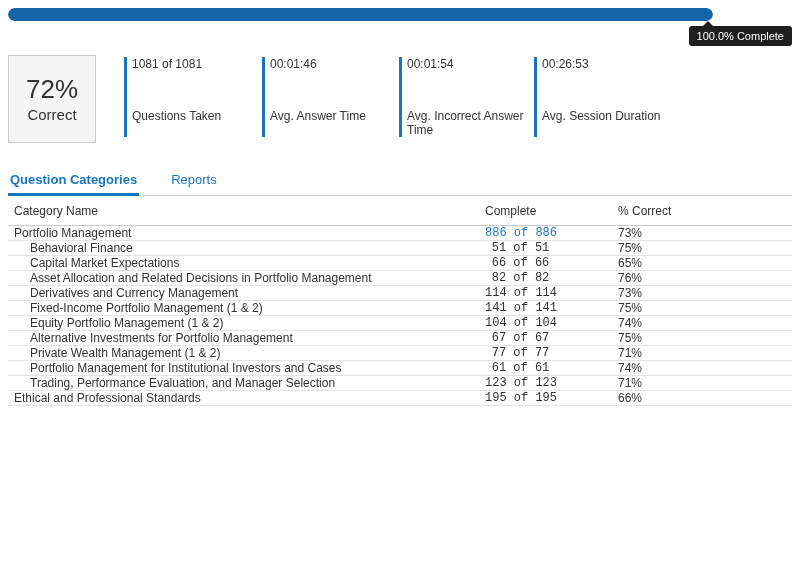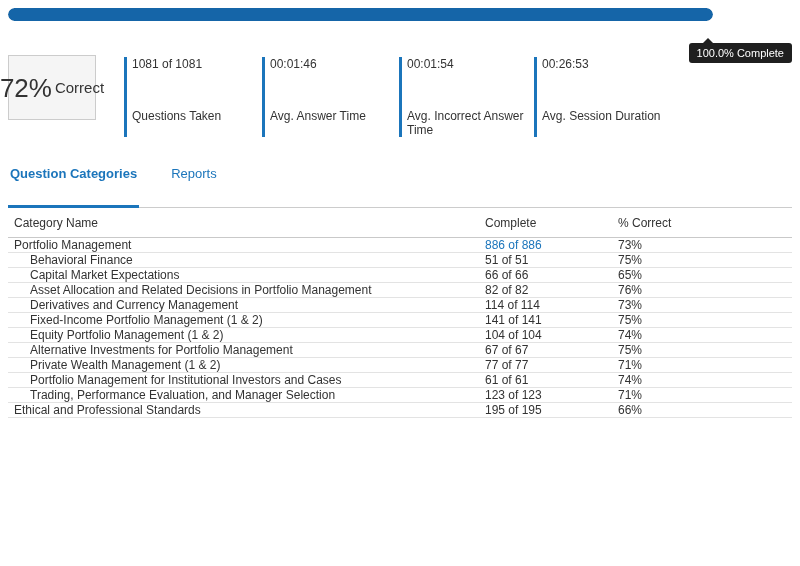--- a/index.html
+++ b/index.html
@@ -15,66 +15,66 @@
   body{
     width:800px;height:566px;overflow:hidden;background:#fff;
     font-family:"Liberation Sans","DejaVu Sans",sans-serif;
     font-size:12px;color:var(--text);
   }
   
   .progress-section{position:relative;height:46px;margin:0 8px;padding-top:8px;}
   .progress-track{width:705px;height:13px;border-radius:7px;background:#e8e8e8;overflow:hidden;}
   .progress-fill{height:100%;border-radius:7px;background:var(--bar);}
   .progress-tooltip{
-    position:absolute;top:43px;right:0;background:var(--tooltip-bg);color:#fff;
+    position:absolute;top:26px;right:0;background:var(--tooltip-bg);color:#fff;
     font-size:11px;line-height:12px;padding:4px 8px;border-radius:3px;white-space:nowrap;
   }
   .tooltip-arrow{
     position:absolute;top:-5px;left:14px;width:0;height:0;
     border-left:5px solid transparent;border-right:5px solid transparent;
     border-bottom:5px solid var(--tooltip-bg);
   }
   
   .summary{display:flex;gap:28px;margin:9px 8px 0;}
   .score-box{
-    width:88px;height:65px;border:1px solid #ccc;background:#f5f5f5;flex:0 0 auto;
-    display:flex;flex-direction:row;align-items:center;justify-content:center;gap:3px;
+    width:88px;height:88px;border:1px solid #ccc;background:#f5f5f5;flex:0 0 auto;
+    display:flex;flex-direction:column;align-items:center;justify-content:center;gap:3px;
   }
   .score-value{font-size:26px;line-height:28px;color:#333;}
   .score-label{font-size:15px;color:#333;}
   .stats-grid{
     display:grid;grid-template-columns:138px 137px 135px auto;
     row-gap:16px;align-content:flex-start;padding-top:2px;
   }
   .stat-item{border-left:3px solid var(--accent);padding-left:5px;min-height:31px;}
   .stat-value{line-height:14px;margin-bottom:3px;}
   .stat-label{line-height:14px;margin-top:38px;}
   
   .tab-bar{display:flex;gap:30px;margin:23px 8px 0;border-bottom:1px solid #ccc;}
   .tab{
-    font-size:13px;color:var(--accent);padding:6px 2px 24px;cursor:pointer;
+    font-size:13px;color:var(--accent);padding:6px 2px 6px;cursor:pointer;
     border-bottom:3px solid transparent;margin-bottom:-1px;
   }
   .tab.active{font-weight:bold;border-bottom-color:var(--accent);}
   
   table.category-table{
     width:784px;margin:0 8px;border-collapse:collapse;table-layout:fixed;
   }
   .category-table th{
     text-align:left;font-weight:normal;color:#333;
     padding:8px 0 7px;border-bottom:1px solid var(--border-mid);
   }
   .category-table td{
     padding:0 0;border-bottom:1px solid var(--border-light);
     overflow:hidden;white-space:nowrap;
   }
   th.col-name{padding-left:6px;}
   td.col-name.level-0{padding-left:6px;}
   td.col-name.level-1{padding-left:22px;}
-  td.col-complete{text-align:left;padding-right:54px;}
+  td.col-complete{text-align:center;padding-right:54px;font-family:Liberation Mono, monospace;}
   th.col-correct,td.col-correct{padding-left:8px;}
   td.col-complete.link{color:var(--accent);cursor:pointer;}
 </style>
 </head>
 <body>
 
 <div>
 
   <div class="progress-section">
     <div class="progress-track">

